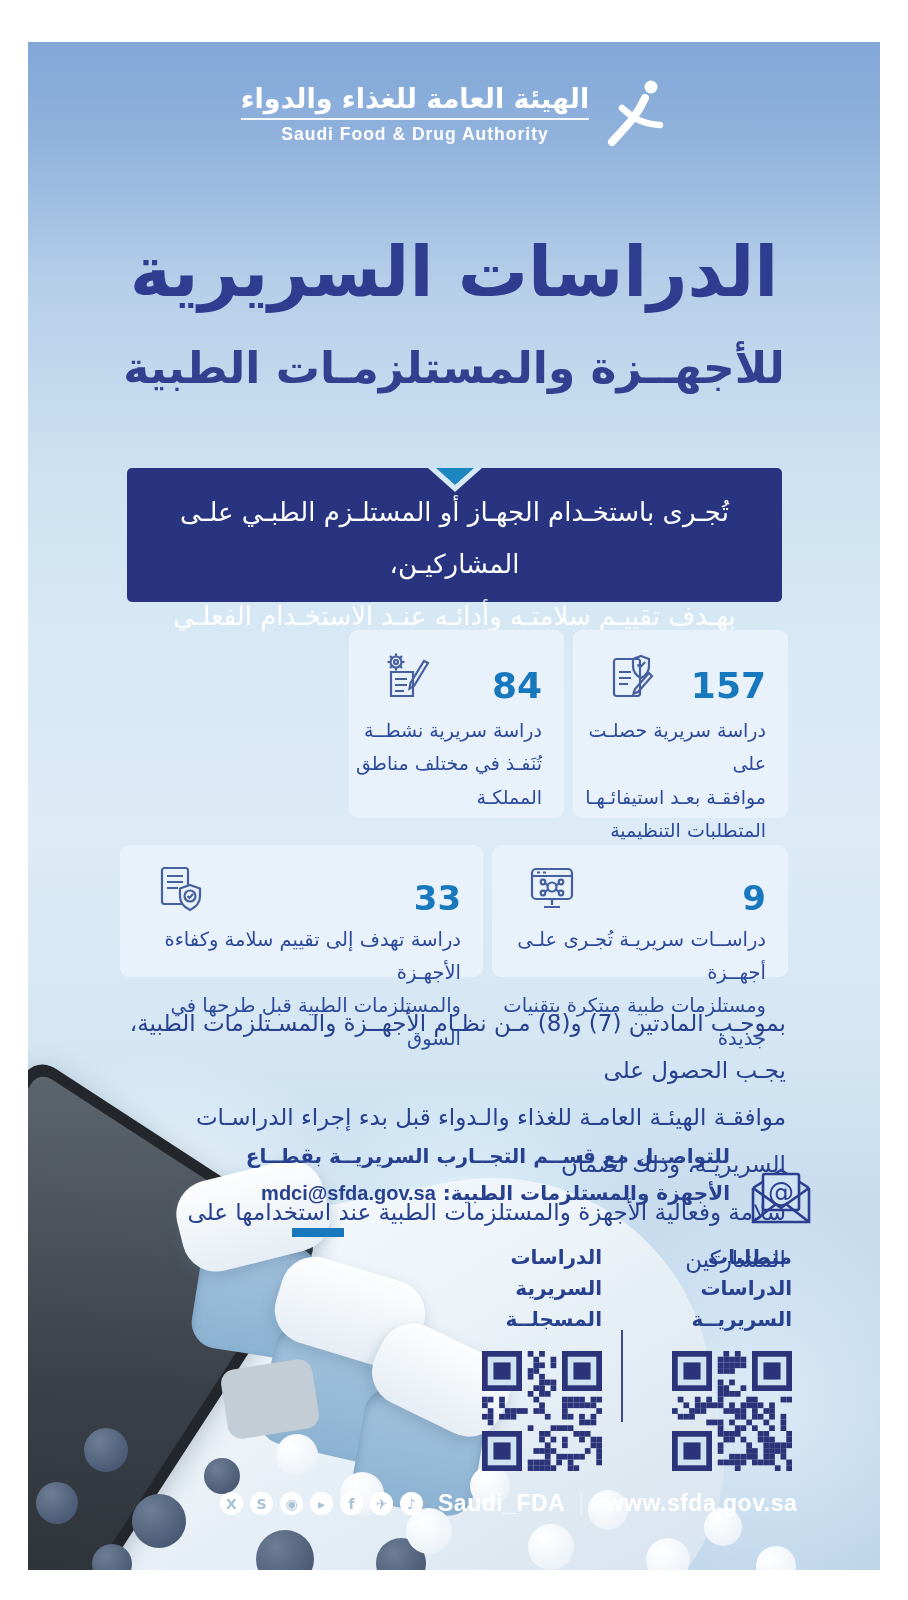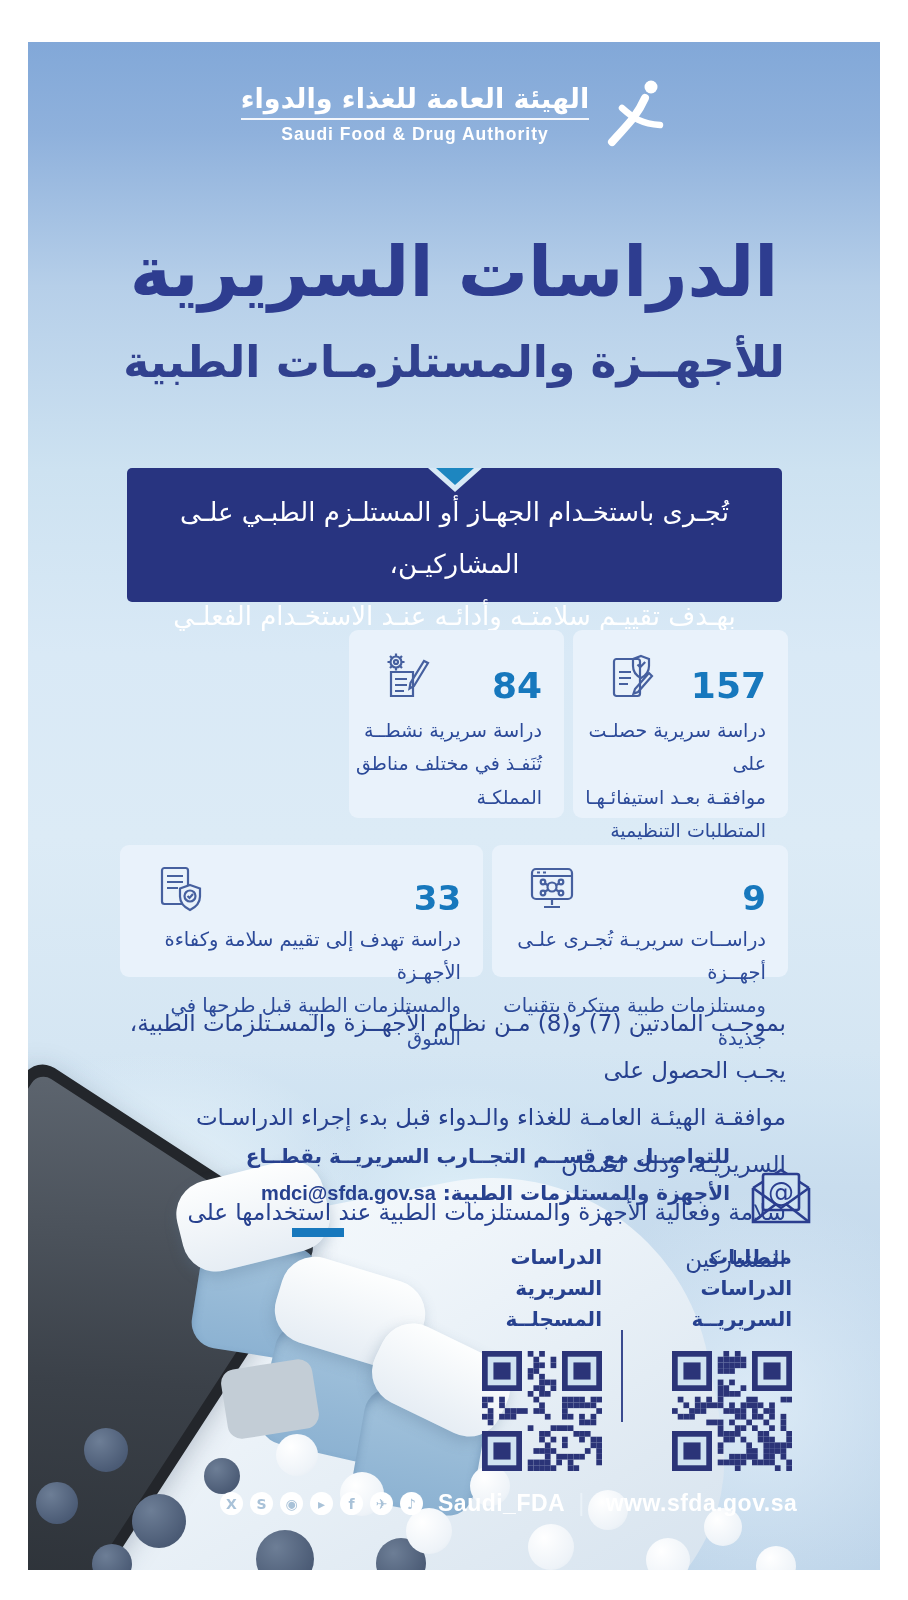--- a/index.html
+++ b/index.html
@@ -21,21 +21,21 @@
   .logo { position:absolute; top:36px; left:0; right:0; display:flex; justify-content:center; align-items:center; gap:16px; }
   .logo-text { text-align:center; color:#fff; }
   .logo-ar { font-size:27px; font-weight:bold; direction:rtl; letter-spacing:0; }
   .logo-divider { height:2px; background:rgba(255,255,255,.9); margin:4px 0 4px; }
   .logo-en { font-size:17.5px; font-weight:bold; font-family:"Liberation Sans", sans-serif; letter-spacing:1px; white-space:nowrap; }
   .logo-mark { width:62px; height:72px; }
 
   
   .titles { position:absolute; top:188px; left:0; right:0; text-align:center; direction:rtl; color:#2e3d90; }
   .title-main { font-size:70px; font-weight:bold; line-height:1.2; }
-  .title-sub { font-size:44px; font-weight:600; margin-top:22px; color:#31418f; }
+  .title-sub { font-size:44px; font-weight:600; margin-top:28px; color:#31418f; }
 
   
   .banner { position:absolute; top:426px; left:99px; width:655px; height:134px;
     background:#283480; border-radius:5px; }
   .notch-bg { position:absolute; top:0; left:50%; transform:translateX(-50%);
     width:0; height:0; border-left:27px solid transparent; border-right:27px solid transparent; border-top:24px solid #d8e9f6; }
   .notch-fg { position:absolute; top:0; left:50%; transform:translateX(-50%);
     width:0; height:0; border-left:19px solid transparent; border-right:19px solid transparent; border-top:17px solid #1d86c0; }
   .banner-text { direction:rtl; text-align:center; color:#ffffff; font-size:26px; font-weight:500; line-height:2.0; padding-top:18px; }
 

